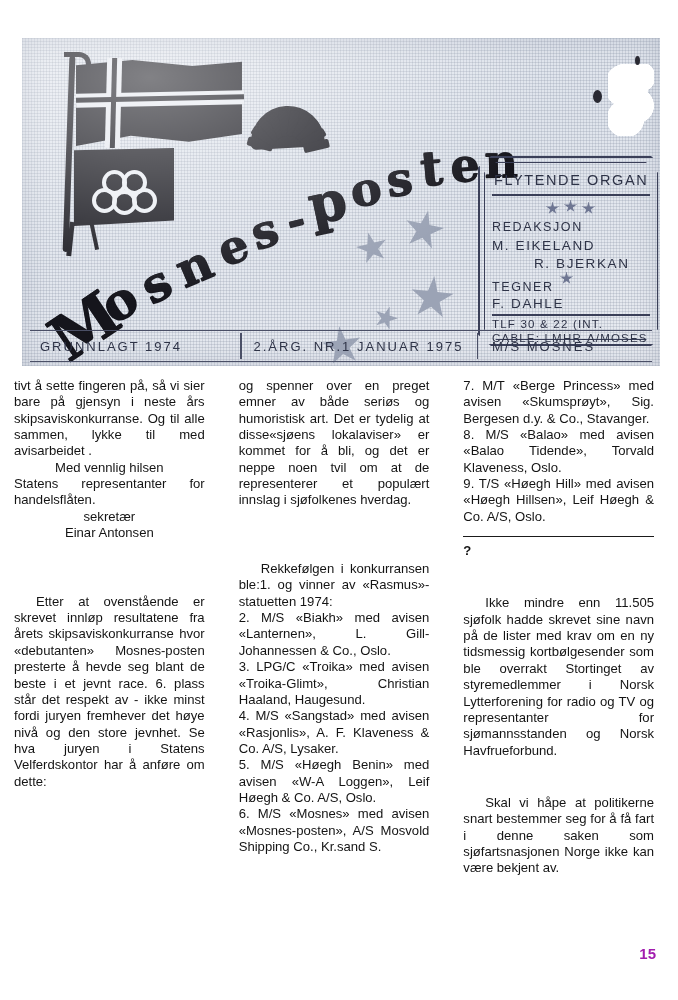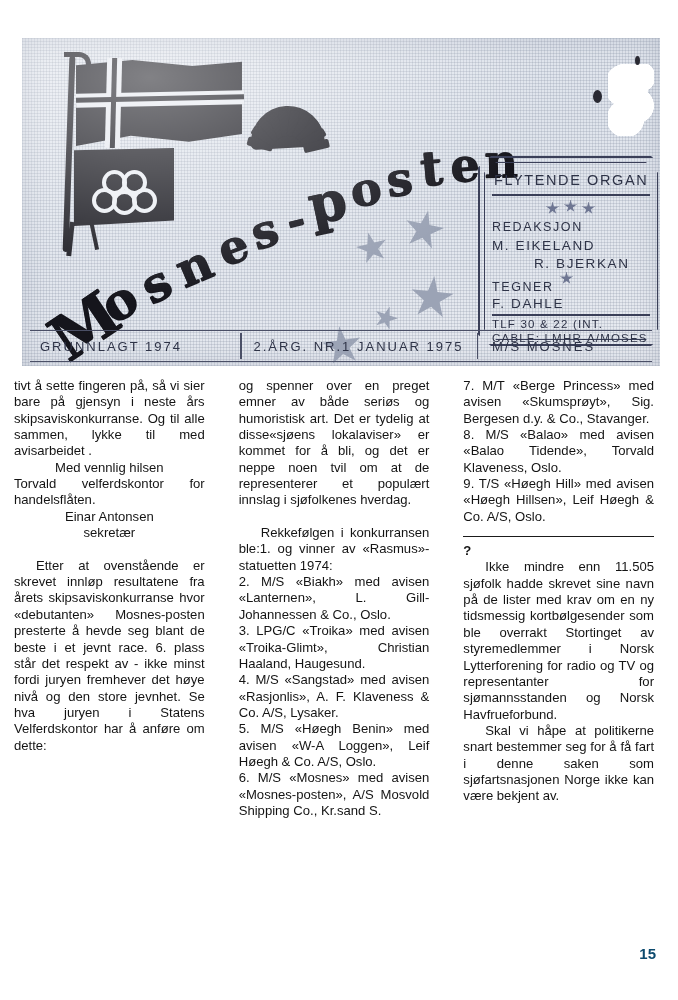--- a/index.html
+++ b/index.html
@@ -197,34 +197,34 @@
   .col { width: 201px; }
   .col p {
     margin: 0;
     font-size: 13.1px;
     line-height: 16.35px;
     text-align: justify;
     text-justify: inter-word;
     font-family: "Liberation Sans", sans-serif;
     color: #141414;
   }
-  .col p.indent { text-indent: 22px; }
+  .col p.indent { text-indent: 22px; margin-top: 36px; }
   .col p.center { text-align: center; text-indent: 0; }
   .gap { height: 16.35px; }
   .hr {
     border: none; border-top: 1.6px solid #1a1a1a;
     margin: 11px 0 6px 0; height: 0;
   }
   .qmark {
     font-size: 16px; font-weight: 700; margin: 0 0 1px 0;
     font-family: "Liberation Sans", sans-serif;
   }
   .pageno {
     position: absolute; right: 22px; bottom: 38px;
-    font-size: 15px; font-weight: 700; color: #0c4a6e;
+    font-size: 15px; font-weight: 700; color: #a21caf;
     font-family: "Liberation Sans", sans-serif;
   }
 </style>
 </head>
 <body>
 
 <div class="masthead">
 
   <div class="flagwrap">
     <div class="pole-hook"></div>
@@ -317,23 +317,23 @@
     <div class="divider"></div>
     <div class="cell" style="flex:0 0 160px; padding-left:14px;">M/S   MOSNES</div>
   </div>
 </div>
 
 <div class="cols">
 
   <div class="col">
     <p>tivt å sette fingeren på, så vi sier bare på gjensyn i neste års skipsaviskonkurranse. Og til alle sammen, lykke til med avisarbeidet .</p>
     <p class="center">Med vennlig hilsen</p>
-    <p>Torvald velferdskontor for handelsflåten.</p>
+    <p>Statens representanter for handelsflåten.</p>
+    <p class="center">sekretær</p>
     <p class="center">Einar Antonsen</p>
-    <p class="center">sekretær</p>
     <div class="gap"></div>
     <p class="indent">Etter at ovenstående er skrevet innløp resultatene fra årets skipsaviskonkurranse hvor «debutanten» Mosnes-posten presterte å hevde seg blant de beste i et jevnt race. 6. plass står det respekt av - ikke minst fordi juryen fremhever det høye nivå og den store jevnhet. Se hva juryen i Statens Velferdskontor har å anføre om dette:</p>
   </div>
 
   <div class="col">
     <p>og spenner over en preget emner av både seriøs og humoristisk art. Det er tydelig at disse«sjøens lokalaviser» er kommet for å bli, og det er neppe noen tvil om at de representerer et populært innslag i sjøfolkenes hverdag.</p>
     <div class="gap"></div>
     <p class="indent">Rekkefølgen i konkurransen ble:1. og vinner av «Rasmus»-statuetten 1974:</p>
     <p>2. M/S «Biakh» med avisen «Lanternen», L. Gill-Johannessen &amp; Co., Oslo.</p>
     <p>3. LPG/C «Troika» med avisen «Troika-Glimt», Christian Haaland, Haugesund.</p>

